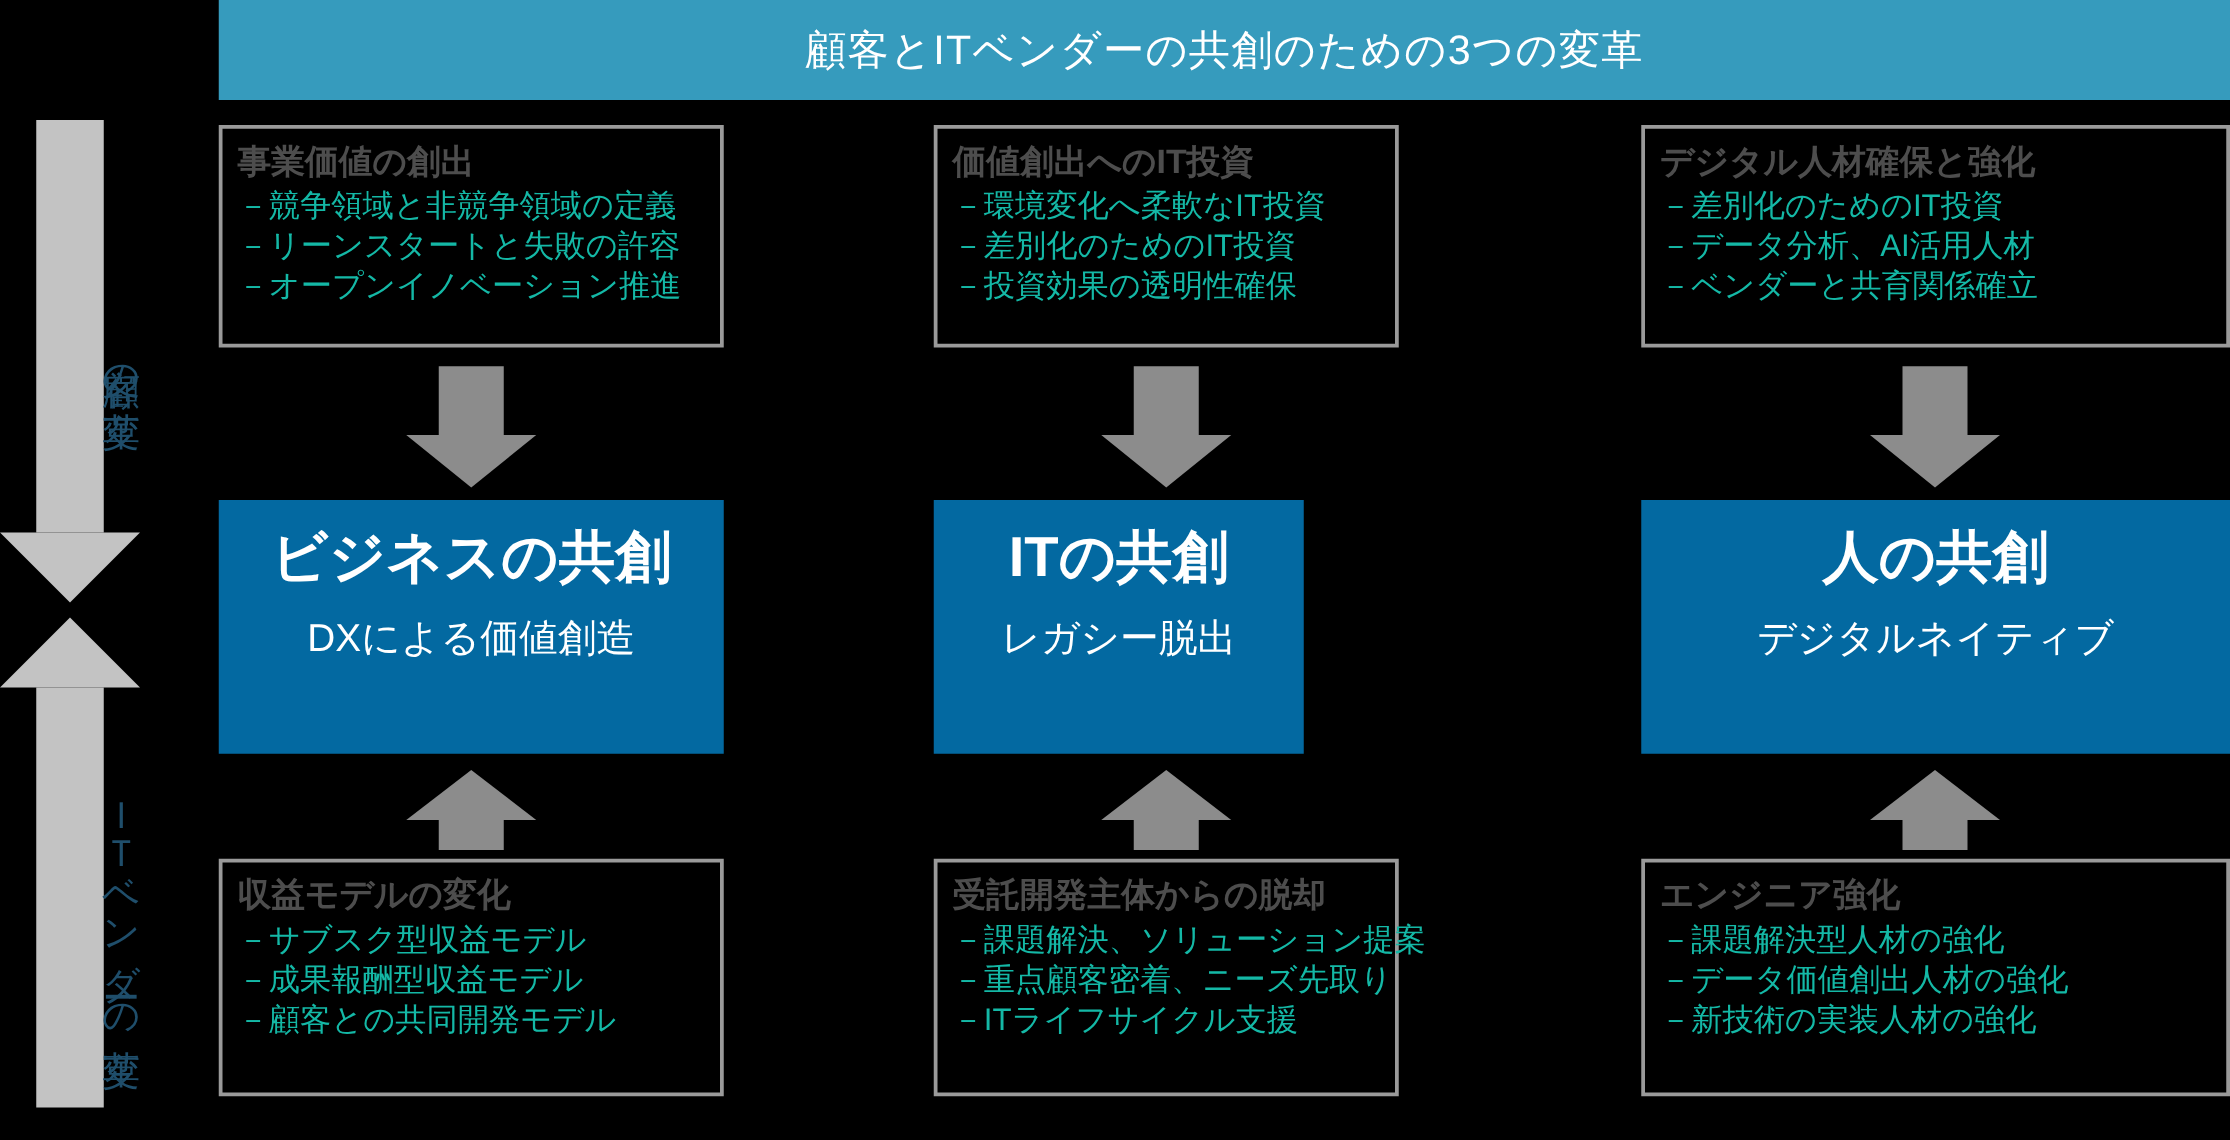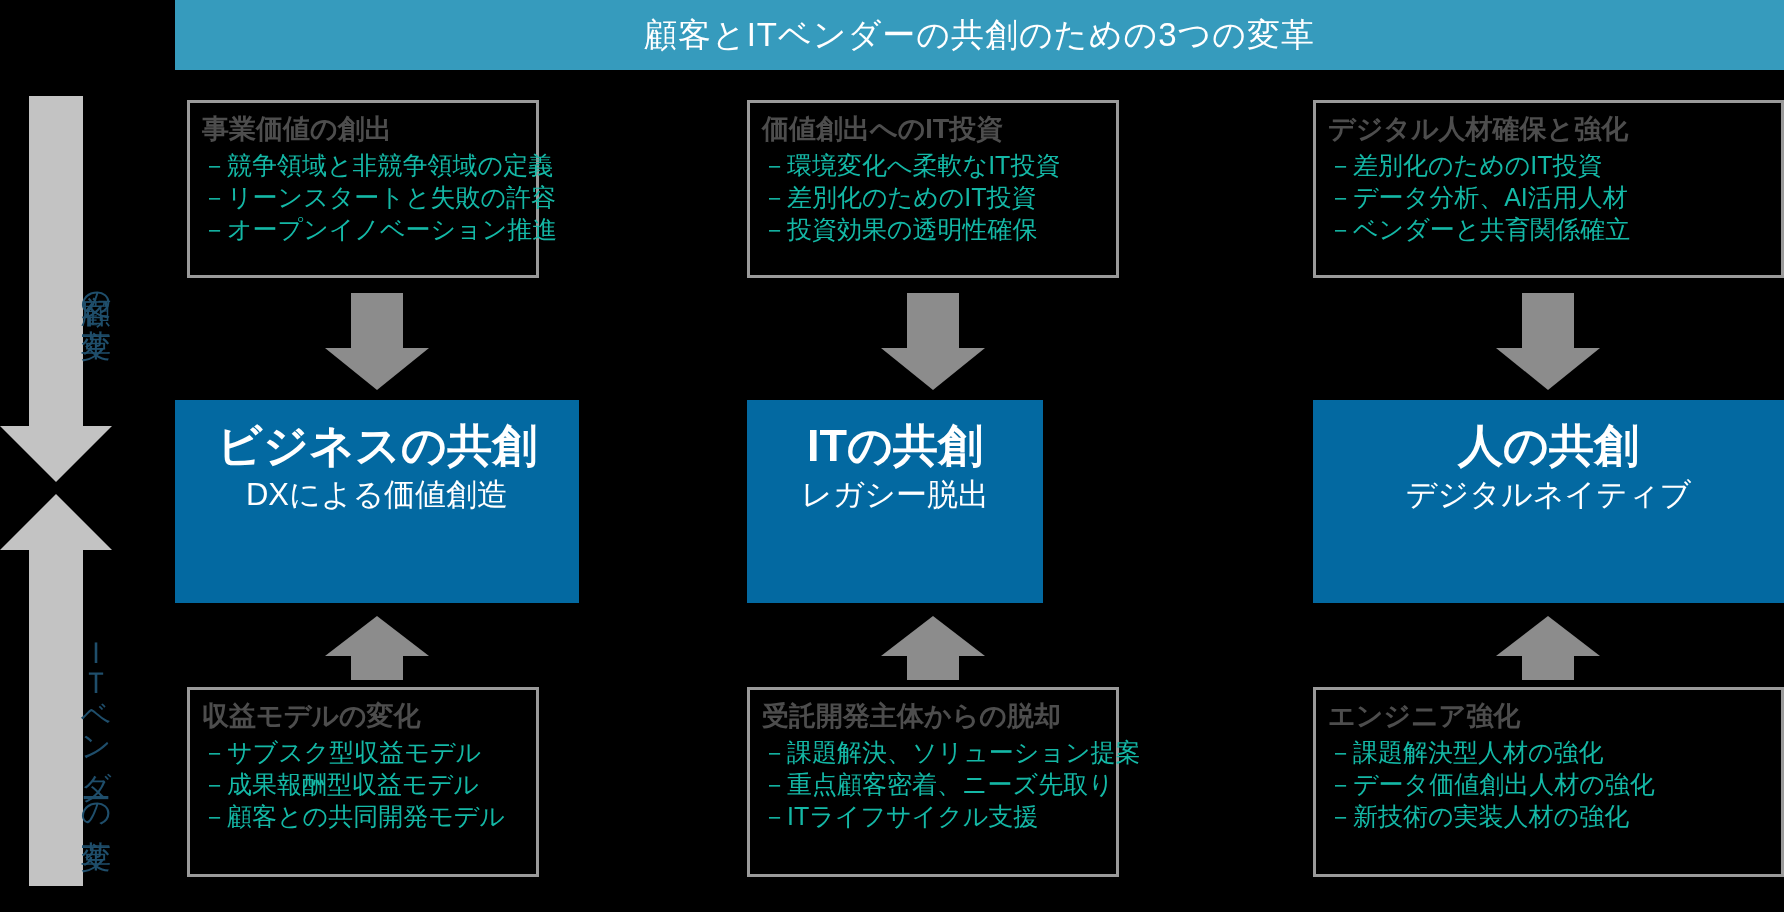--- a/index.html
+++ b/index.html
@@ -21,21 +21,21 @@
     height: 912px;
     background: #000000;
   }
 
   
   .header-banner {
     position: absolute;
     left: 175px;
     top: 0px;
     width: 1609px;
-    height: 70px;
+    height: 80px;
     background: #369BBD;
     display: flex;
     align-items: center;
     justify-content: center;
   }
   .header-banner .header-title {
     color: #FFFFFF;
     font-size: 33px;
     letter-spacing: 1px;
     font-weight: 400;
@@ -135,21 +135,21 @@
   .box-list li {
     color: #14b8a6;
     font-size: 25px;
     line-height: 1.28;
     white-space: nowrap;
   }
 
   .top-box    { top: 100px; height: 178px; }
   .bottom-box { top: 687px; height: 190px; }
 
-  .col-1 .outline-box { left: 12px;  width: 352px; }
+  .col-1 .outline-box { left: 0px;  width: 404px; }
   .col-2 .outline-box { left: 0px;  width: 372px; }
   .col-3 .outline-box { left: 0px;  width: 471px; }
 
   
   .blue-box {
     position: absolute;
     top: 400px;
     height: 203px;
     background: #0369a1;
     box-sizing: border-box;
@@ -168,21 +168,21 @@
     font-size: 45px;
     font-weight: bold;
     line-height: 1.15;
     white-space: nowrap;
   }
   .blue-sub {
     color: #FFFFFF;
     font-size: 31px;
     font-weight: 400;
     line-height: 1.2;
-    margin-top: 4px;
+    margin-top: 20px;
     white-space: nowrap;
   }
 
   
   .conn {
     position: absolute;
     width: 104px;
   }
   .conn .c-shaft {
     position: absolute;

